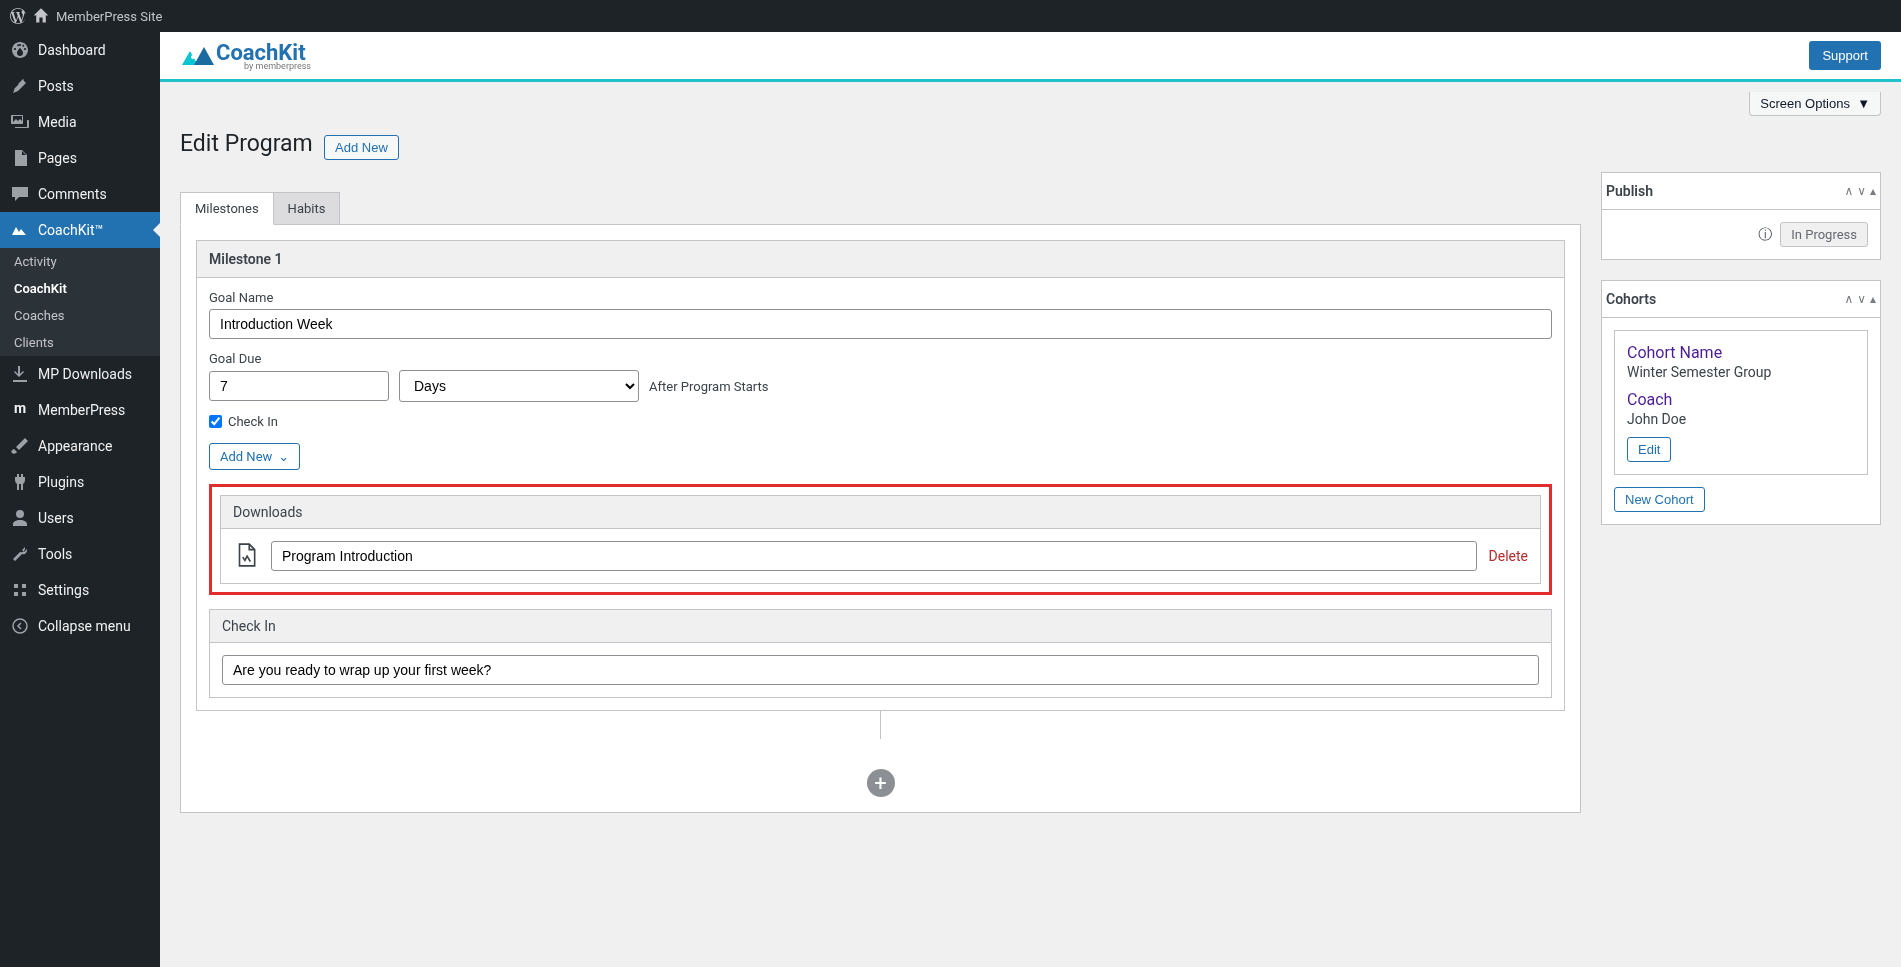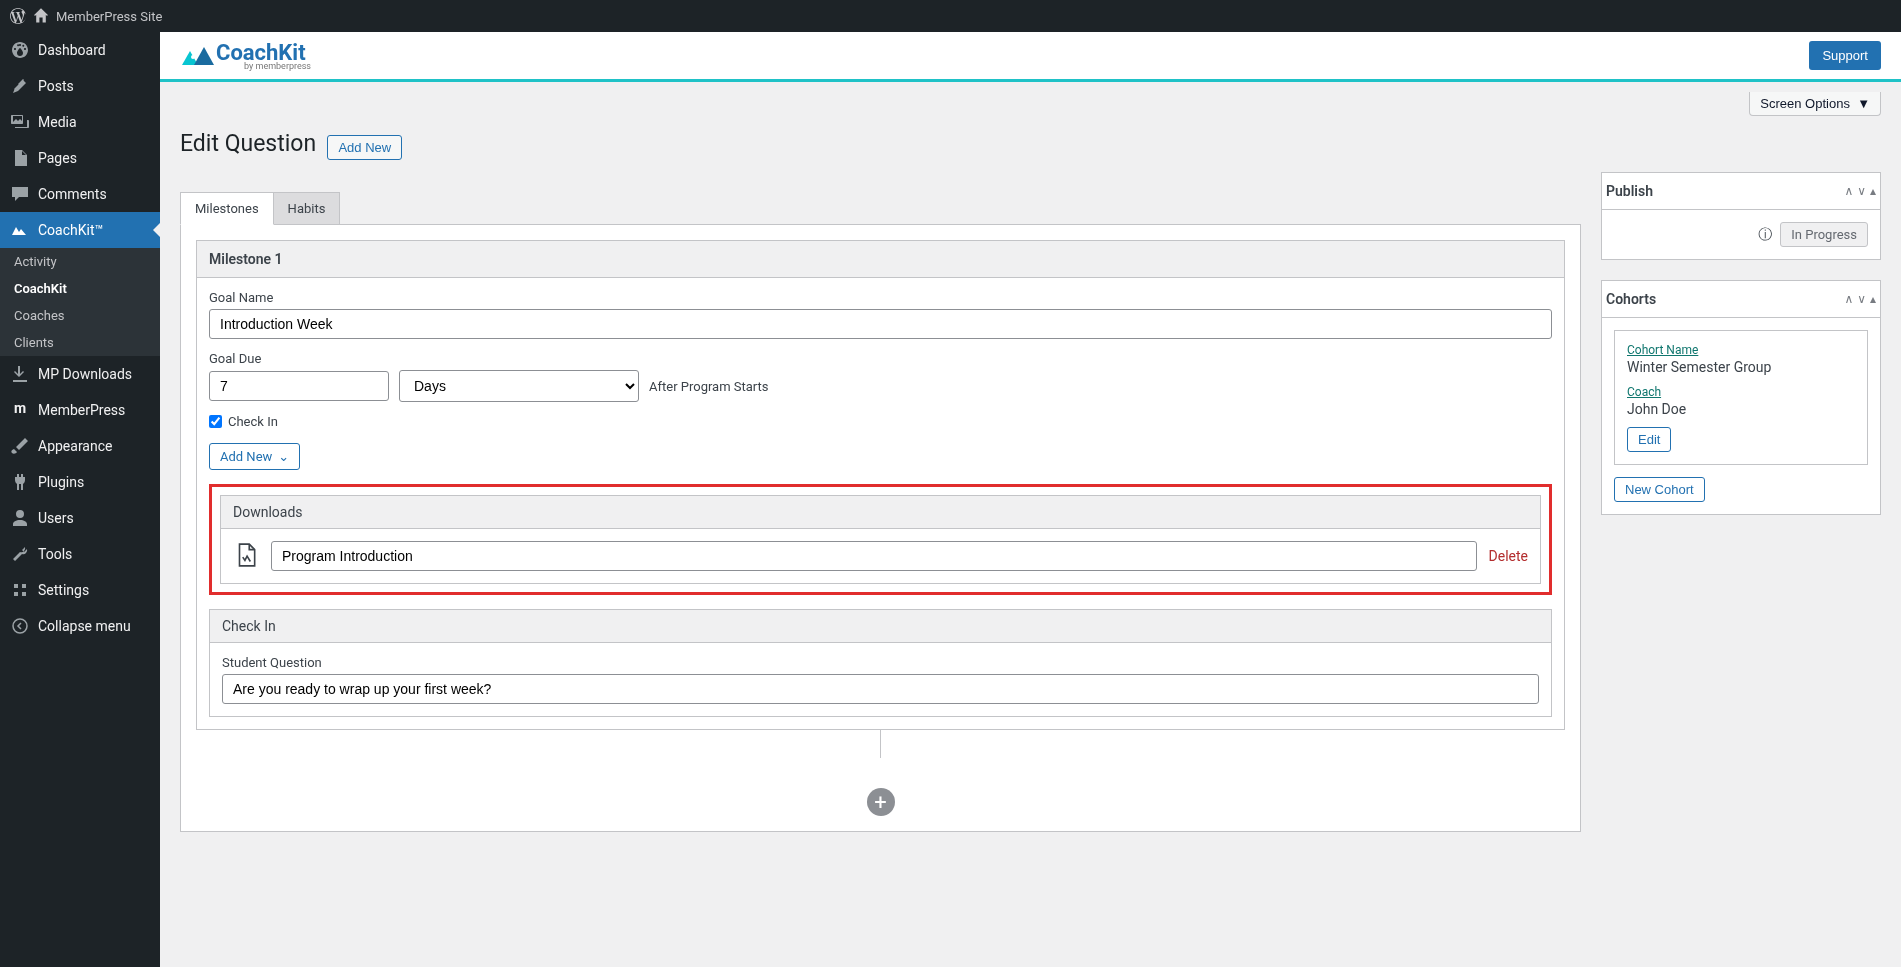--- a/index.html
+++ b/index.html
@@ -79,21 +79,21 @@
 .postbox-header-actions span { cursor: pointer; color: #787c82; font-size: 12px; }
 .postbox-body { padding: 12px; }
 
 .status-row { display: flex; justify-content: flex-end; align-items: center; gap: 8px; }
 .info-icon { color: #3c434a; font-size: 14px; }
 .status-badge { background: #f0f0f1; border: 1px solid #c3c4c7; padding: 4px 10px; border-radius: 3px; font-size: 13px; color: #646970; }
 
 .cohort-card { border: 1px solid #c3c4c7; margin-bottom: 12px; }
 .cohort-card-header { background: #f0f0f1; padding: 8px 12px; border-bottom: 1px solid #c3c4c7; display: flex; align-items: center; gap: 6px; font-size: 14px; font-weight: 600; }
 .cohort-card-body { padding: 12px; }
-.cohort-field-label { font-size: 12px; color: #0f766e; text-decoration: underline; }
+.cohort-field-label { font-size: 16px; color: #4c1d95; }
 .cohort-field-value { font-size: 14px; margin-bottom: 10px; margin-top: 2px; }
 .small-btn { border: 1px solid #2271b1; color: #2271b1; background: #fff; padding: 4px 10px; border-radius: 3px; font-size: 13px; cursor: pointer; }
 </style>
 </head>
 <body>
 
 <div class="admin-bar">
   <svg viewBox="0 0 20 20">
       <path d="M10 0C4.5 0 0 4.5 0 10s4.5 10 10 10 10-4.5 10-10S15.5 0 10 0zM1 10c0-1.3.3-2.5.8-3.6l4.3 11.8C3.1 16.7 1 13.6 1 10zm9 9c-.9 0-1.7-.1-2.5-.4l2.7-7.8 2.8 7.6c0 .1 0 .1.1.1-1 .3-2 .5-3.1.5zm1.2-13.2c.5 0 1-.1 1-.1.5-.1.4-.8-.1-.7 0 0-1.4.1-2.4.1-.9 0-2.3-.1-2.3-.1-.5 0-.6.7-.1.7 0 0 .5.1 1 .1l1.4 3.8-2 5.9L4.4 5.8c.5 0 1-.1 1-.1.5-.1.4-.8-.1-.7 0 0-1.4.1-2.4.1h-.3C4.2 2.7 6.9 1 10 1c2.3 0 4.4.9 6 2.3h-.1c-.9 0-1.5.8-1.5 1.6 0 .7.4 1.4.9 2.1.3.6.7 1.3.7 2.4 0 .7-.3 1.6-.7 2.8l-.9 2.9-3.2-9.3zm3.3 12.1l2.7-7.9c.5-1.3.7-2.3.7-3.2 0-.3 0-.6-.1-.9C19.5 7.1 20 8.5 20 10c0 3.2-1.7 6-4.3 7.5l-1.2.4z"></path>
     </svg>
@@ -208,21 +208,21 @@
     </div>
     <button class="support-btn">Support</button>
   </div>
 
   <div class="page-body">
     <div class="screen-options">
       <button><span>Screen Options</span> &nbsp;▼</button>
     </div>
     <div style="clear:both; height:4px;"></div>
 
-    <h1 class="page-title">Edit Question</h1>
+    <h1 class="page-title">Edit Program</h1>
     <button class="add-new-btn">Add New</button>
 
     <div class="columns">
       <div class="col-main">
 
         <div class="tabs">
           <div class="tab active">Milestones</div>
           <div class="tab">Habits</div>
         </div>
         <div class="tab-panel">
@@ -264,21 +264,20 @@
                     </span>
                     <input class="download-input" type="text" value="Program Introduction" style="">
                     <span class="delete-link">Delete</span>
                   </div>
                 </div>
               </div>
 
               <div class="checkin-box">
                 <div class="sub-box-header">Check In</div>
                 <div style="padding:12px;">
-                  <label class="field-label">Student Question</label>
                   <input class="text-input" type="text" value="Are you ready to wrap up your first week?" style="">
                 </div>
               </div>
             </div>
           </div>
           <div class="vert-line"></div>
           <div class="add-circle">+</div>
         </div>
       </div>
 

